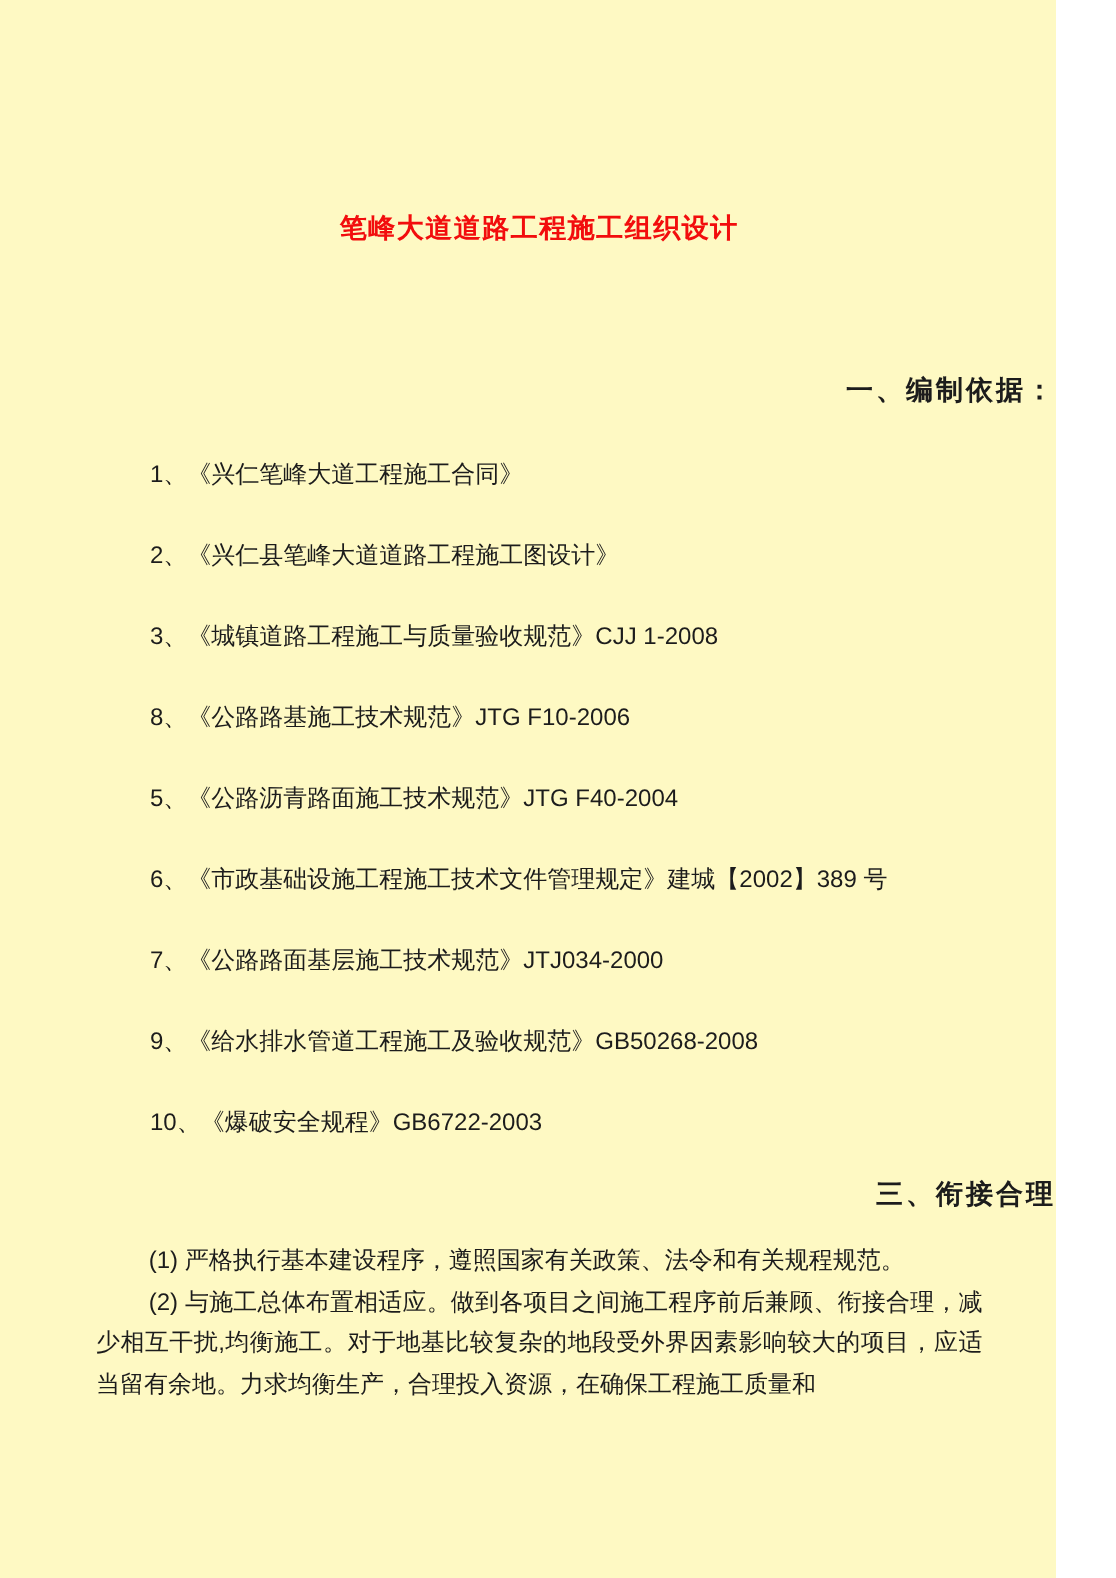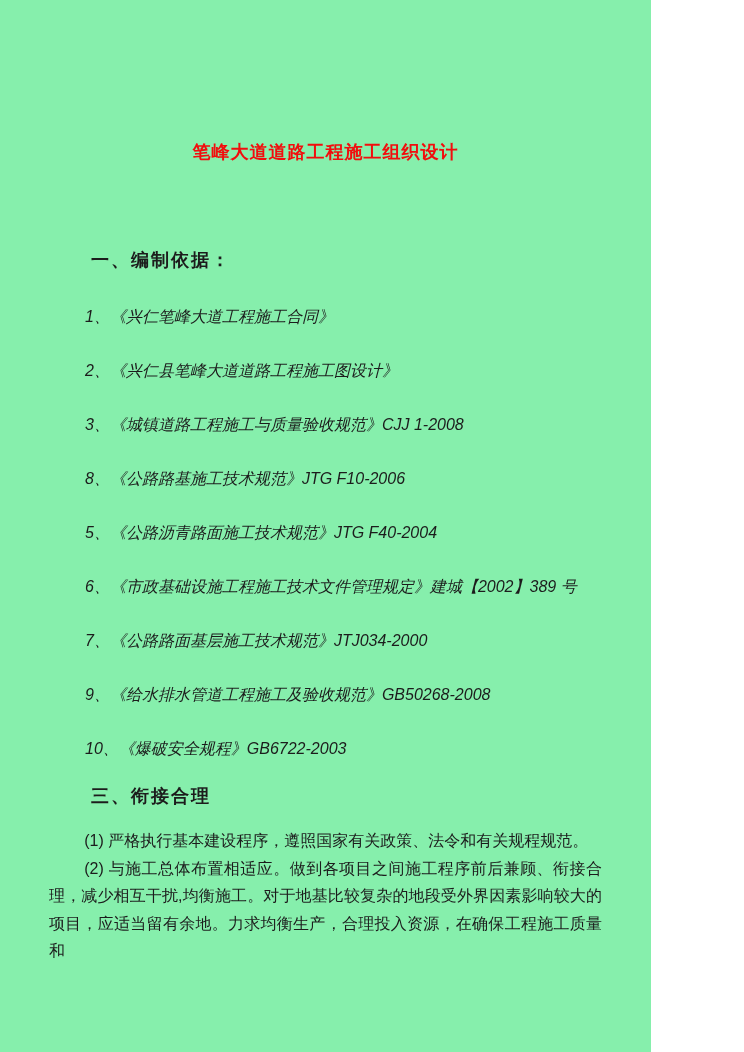--- a/index.html
+++ b/index.html
@@ -2,54 +2,55 @@
 <html><head>
 <meta charset="utf-8">
 <style>
   html, body {
     margin: 0;
     padding: 0;
     background: #ffffff;
   }
   .page {
     position: relative;
-    width: 651px;
+    width: 704px;
     height: 1052px;
-    background: #86efac;
+    background: #fef9c3;
     font-family: "Liberation Sans", sans-serif;
     color: #1c1c1c;
     overflow: hidden;
     box-sizing: border-box;
+    padding-left: 15px;
   }
   .doc-title {
     padding-top: 141px;
     text-align: center;
     font-size: 18px;
     font-weight: bold;
     color: #f20d0d;
     letter-spacing: 1px;
     line-height: 22px;
   }
   .section-heading {
-    margin-left: 91px;
+    margin-left: 46px;
     font-size: 18px;
     font-weight: bold;
     letter-spacing: 2px;
     line-height: 23px;
+    text-align: right;
   }
   .heading-one {
     margin-top: 86px;
   }
   .heading-three {
     margin-top: 27px;
   }
   .ref-list {
     margin-left: 85px;
     margin-right: 40px;
-    font-style: italic;
   }
   .ref-item {
     margin-top: 35px;
     font-size: 16px;
     line-height: 19px;
     white-space: nowrap;
   }
   .principles {
     margin-left: 49px;
     margin-right: 49px;

